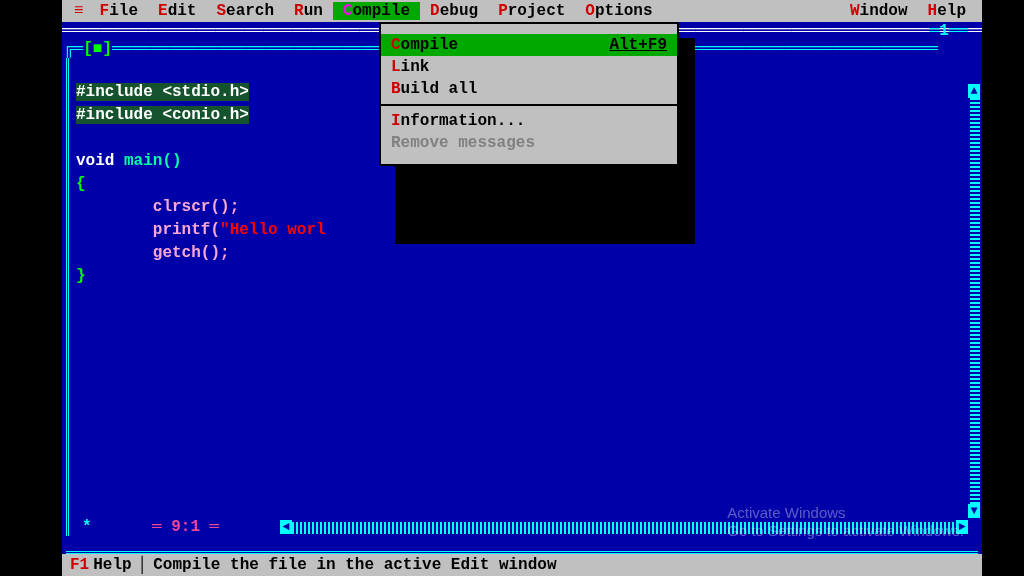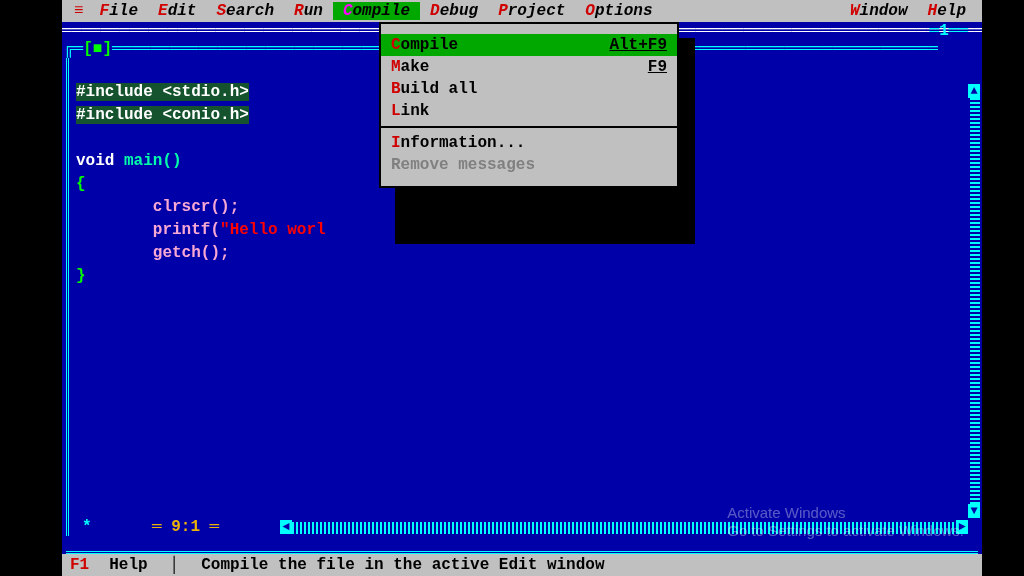--- a/index.html
+++ b/index.html
@@ -27,21 +27,20 @@
     background: #c0c0c0;
     display: flex;
     align-items: center;
     padding: 0 6px;
     gap: 0;
   }
   .menu-item {
     color: #000;
     padding: 0 10px;
     cursor: pointer;
-    font-style: italic;
   }
   .menu-item .hot { color: #d00000; }
   .menu-item.spacer { flex: 1; }
   .menu-item.active {
     background: #00a800;
   }
   .menu-item.active .hot { color: #ff00ff; }
   .menu-sys { color: #d00000; padding: 0 6px; }
 
   
@@ -173,30 +172,29 @@
     position: absolute;
     left: 0;
     bottom: 0;
     width: 100%;
     height: 22px;
     background: #c0c0c0;
     color: #000;
     display: flex;
     align-items: center;
     padding: 0 8px;
-    gap: 16px;
   }
   .statusbar .key { color: #d00000; margin-right: 4px; }
   .statusbar .sep { margin: 0 6px; color: #000; }
 
   .cursor-pos {
     position: absolute;
     left: 90px;
     bottom: 2px;
-    color: #eab308;
+    color: #ec4899;
   }
   .modified {
     position: absolute;
     left: 20px;
     bottom: 2px;
     color: #00ffff;
   }
 
   .watermark {
     position: absolute;
@@ -278,28 +276,24 @@
   <div style="position:absolute;left:4px;bottom:22px;right:4px;height:0;border-top:3px double #00ffff;"></div>
 
   <div class="dropdown-shadow"></div>
   <div class="dropdown">
     <div class="dd-pad"></div>
     <div class="dd-item selected">
       <span class="lbl"><span class="hot">C</span><span>ompile</span></span>
       <span class="shortcut">Alt+F9</span>
     </div>
     <div class="dd-item">
-      <span class="lbl"><span class="hot">M</span><span>ake</span></span>
-      <span class="shortcut">F9</span>
+      <span class="lbl"><span class="hot">L</span><span>ink</span></span>
     </div>
     <div class="dd-item">
       <span class="lbl"><span class="hot">B</span><span>uild all</span></span>
-    </div>
-    <div class="dd-item">
-      <span class="lbl"><span class="hot">L</span><span>ink</span></span>
     </div>
     <div class="dd-sep"></div>
     <div class="dd-item">
       <span class="lbl"><span class="hot">I</span><span>nformation...</span></span>
     </div>
     <div class="dd-item disabled">
       <span class="lbl">Remove messages</span>
     </div>
     <div class="dd-pad"></div>
   </div>

